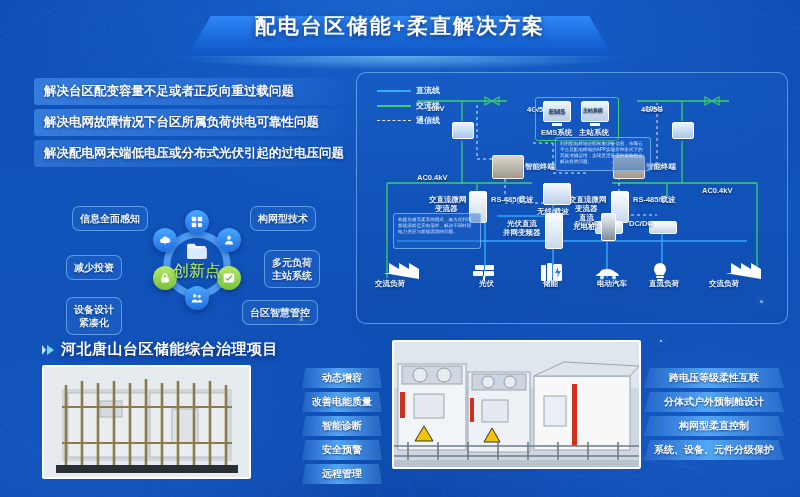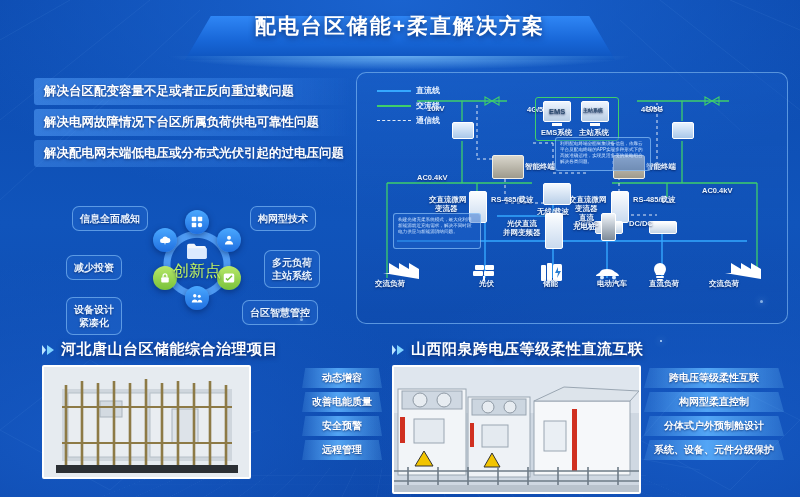--- a/index.html
+++ b/index.html
@@ -426,30 +426,27 @@
       <g stroke="#8d7a46" stroke-width="2.6">
         <path d="M22 18 V100 M38 14 V100 M54 16 V100 M70 14 V100 M86 16 V100 M102 12 V100 M118 16 V100 M134 14 V100 M150 16 V100 M166 14 V100 M182 18 V100"></path>
         <path d="M18 40 H188 M18 76 H188" stroke-width="2"></path>
       </g>
       <rect x="12" y="98" width="182" height="8" fill="#2b2f34"></rect>
     </svg>
   </div>
   <div class="tags">
     <div class="tag">动态增容</div>
     <div class="tag">改善电能质量</div>
+    <div class="tag">智能诊断</div>
     <div class="tag">安全预警</div>
     <div class="tag">远程管理</div>
   </div>
 </div>
 
 <div class="proj right">
-  <div class="proj-head">
-    <span class="arrow-mark"><span></span><span></span></span>
-    <span class="proj-title">山西阳泉跨电压等级柔性直流互联</span>
-  </div>
   <div class="photo p2">
     <div class="ph-sky"></div>
     <svg viewBox="0 0 245 125" style="position:absolute;inset:0;">
       <rect x="0" y="0" width="245" height="125" fill="#cfd8e2"></rect>
       <rect x="0" y="0" width="245" height="46" fill="#dfe6ee"></rect>
 
       <rect x="4" y="22" width="68" height="86" fill="#f2f5f8" stroke="#9aa6b2"></rect>
       <rect x="8" y="24" width="60" height="18" fill="#cfd8e2" stroke="#9aa6b2"></rect>
       <circle cx="26" cy="33" r="7" fill="#e7ecf1" stroke="#8e99a4"></circle>
       <circle cx="50" cy="33" r="7" fill="#e7ecf1" stroke="#8e99a4"></circle>
@@ -472,17 +469,17 @@
 
       <g stroke="#6f7c88" stroke-width="1.6">
         <path d="M0 104 H245 M0 114 H245"></path>
         <path d="M14 100 V122 M44 100 V122 M74 100 V122 M104 100 V122 M134 100 V122 M164 100 V122 M194 100 V122 M224 100 V122"></path>
       </g>
       <rect x="0" y="118" width="245" height="7" fill="#b9c3cd"></rect>
     </svg>
   </div>
   <div class="tags">
     <div class="tag">跨电压等级柔性互联</div>
+    <div class="tag">分体式户外预制舱设计</div>
     <div class="tag">构网型柔直控制</div>
-    <div class="tag">分体式户外预制舱设计</div>
     <div class="tag">系统、设备、元件分级保护</div>
   </div>
 </div>
 
 </body></html>

